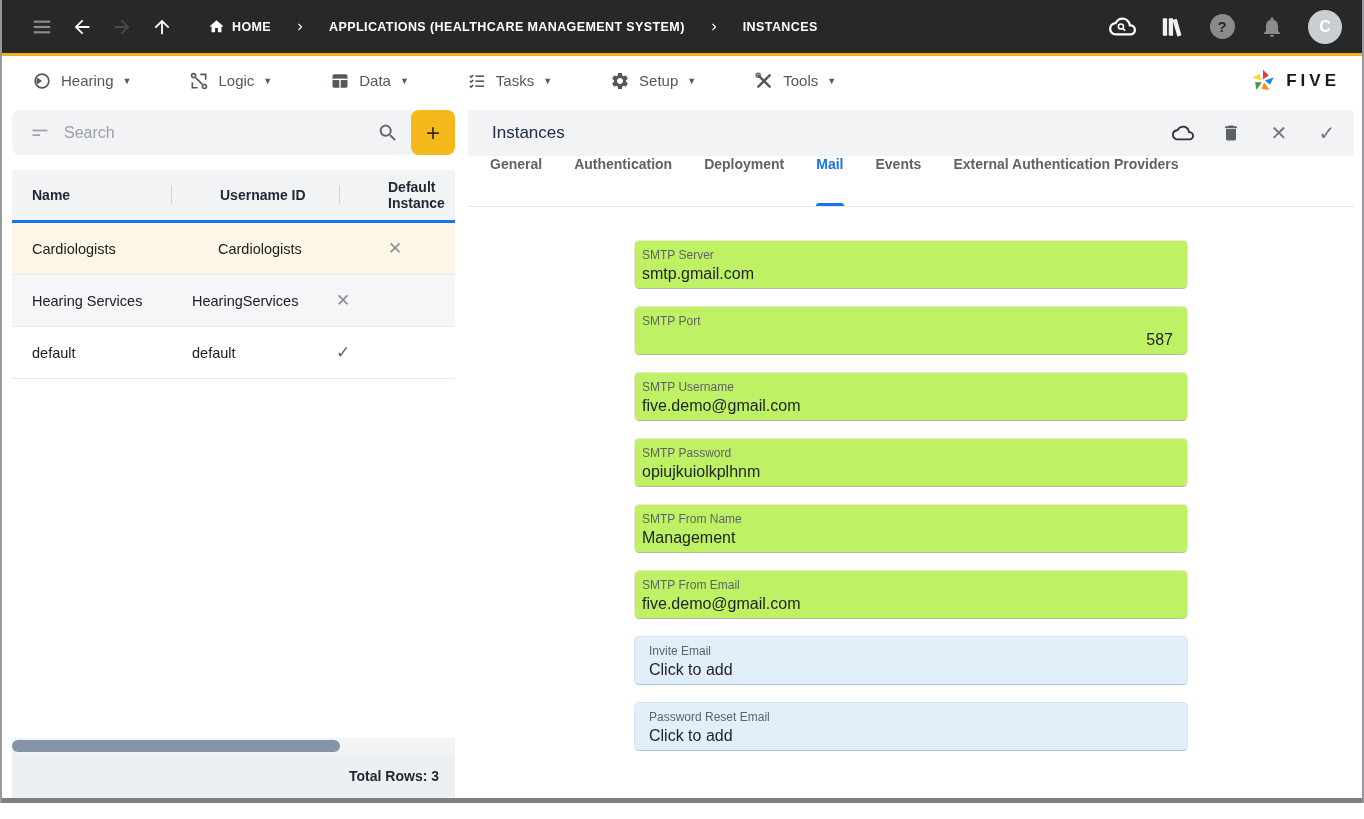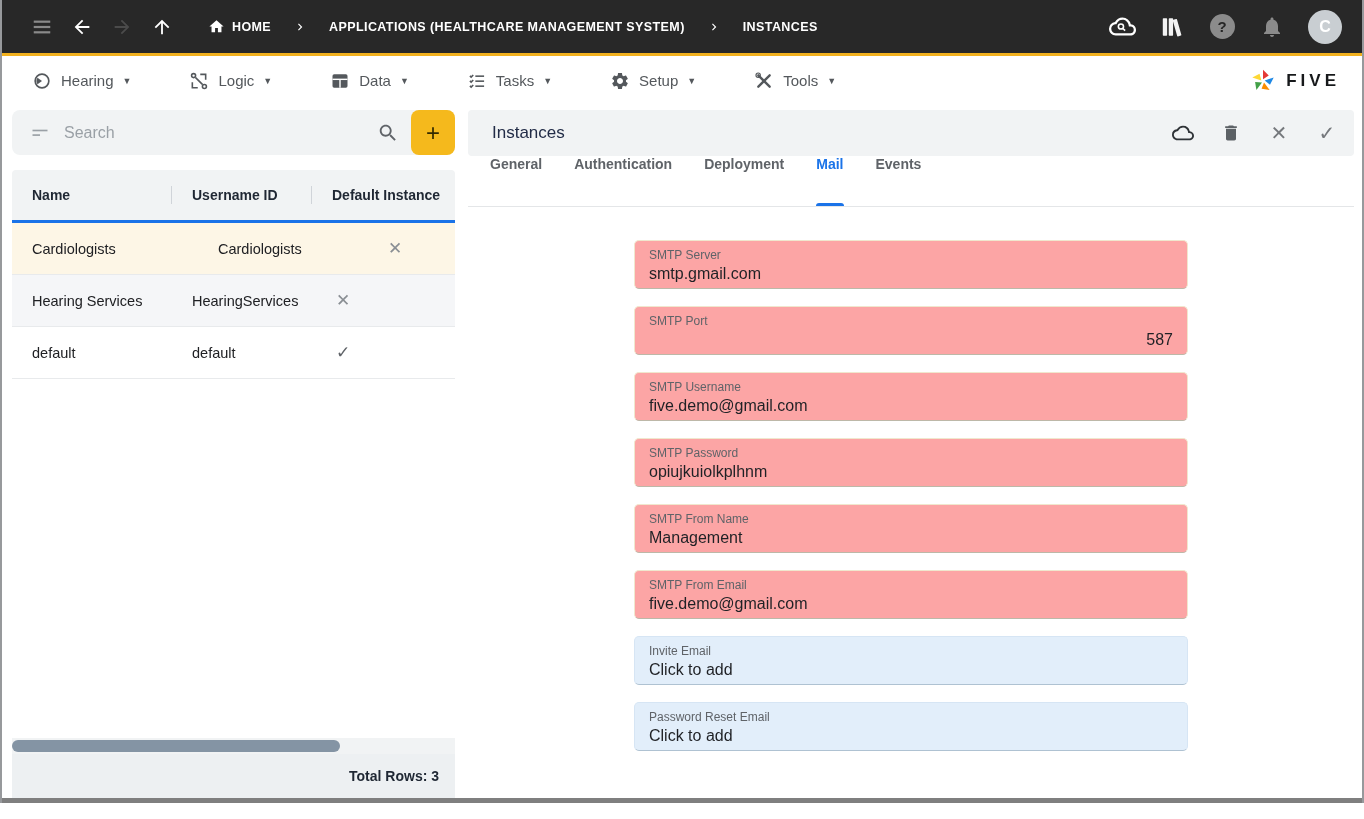--- a/index.html
+++ b/index.html
@@ -30,21 +30,21 @@
 
   
   .left-panel { width:443px; flex-shrink:0; display:flex; flex-direction:column; }
   .searchbar { height:45px; background:#F1F3F4; border-radius:8px; display:flex; align-items:center; padding-left:18px; flex-shrink:0; }
   .search-input { flex:1; border:none; outline:none; background:transparent; font-size:16px; color:#202124; margin-left:14px; font-family:"Liberation Sans",sans-serif; }
   .search-input::placeholder { color:#9AA0A6; }
   .search-glass { margin-right:12px; display:flex; cursor:pointer; }
   .add-btn { width:44px; height:45px; border-radius:8px; background:#F5B91C; color:#332a00; font-size:24px; font-weight:500; display:flex; align-items:center; justify-content:center; cursor:pointer; flex-shrink:0; }
 
   .grid { margin-top:15px; flex:1; display:flex; flex-direction:column; overflow:hidden; }
-  .grid-head { height:50px; background:#F1F3F4; border-radius:4px 4px 0 0; display:flex; align-items:center; flex-shrink:0; }
+  .grid-head { height:50px; background:#F1F3F4; border-radius:4px 4px 0 0; display:flex; align-items:center; flex-shrink:0;gap:28px; }
   .th { position:relative; font-size:14px; font-weight:bold; color:#1f2733; padding-left:20px; display:flex; align-items:center; height:100%; cursor:pointer; }
   .th:not(:last-child)::after { content:""; position:absolute; right:0; top:16px; width:1px; height:18px; background:#d0d4d9; }
   .col-name { width:160px; } .col-id { width:140px; } .col-def { flex:1; }
   .row { height:52px; display:flex; align-items:center; border-bottom:1px solid #e8eaec; cursor:pointer; background:#fff; }
   .row.selected { background:#FDF6E6; border-top:3px solid #1A73E8; height:55px;gap:26px; }
   .row.alt { background:#F5F6F8; }
   .cell { font-size:14.5px; color:#202124; padding-left:20px; overflow:hidden; white-space:nowrap; }
   .mark { font-size:17px; color:#8a8f94; padding-left:24px; }
   .mark.yes { color:#5f6368; }
   .grid-fill { flex:1; background:#fff; }
@@ -58,21 +58,21 @@
   .panel-head { height:46px; background:#F1F3F4; border-radius:4px; display:flex; align-items:center; padding:0 16px 0 24px; flex-shrink:0; }
   .panel-title { font-size:17px; font-weight:500; color:#222c47; }
   .panel-actions { margin-left:auto; display:flex; align-items:center; gap:26px; }
   .pa-icon { display:flex; align-items:center; justify-content:center; width:22px; height:22px; cursor:pointer; font-size:20px; color:#75787c; }
   .tabs { height:51px; display:flex; align-items:center; border-bottom:1px solid #e4e6e8; padding-left:6px; flex-shrink:0; }
   .tab { position:relative; height:100%; display:flex; align-items:flex-start; padding:0 16px; font-size:14px; font-weight:bold; color:#5f6368; cursor:pointer; white-space:nowrap; }
   .tab.active { color:#1A73E8; }
   .tab.active::after { content:""; position:absolute; left:16px; right:16px; bottom:0; height:3px; background:#1A73E8; border-radius:3px 3px 0 0; }
   .form-area { flex:1; overflow:hidden; padding-top:33px; }
   .field { width:554px; height:49px; margin:0 auto 17px; border-radius:5px; padding:7px 14px 0; cursor:pointer; }
-  .field.cream { background:#fca5a5; border:1px solid #F0E7CE; border-bottom:1px solid #BDB8A8; }
+  .field.cream { background:#bef264; border:1px solid #F0E7CE; border-bottom:1px solid #BDB8A8;padding-left:7px; }
   .field.blue  { background:#E2EEFA; border:1px solid #D6E5F4; border-bottom:1px solid #AFC2D2; }
   .f-label { font-size:12px; color:#5f6368; line-height:14px; }
   .f-value { font-size:16px; color:#1f2125; line-height:22px; margin-top:1px; }
   .f-value.num { text-align:right; }
 
   .bottom-strip { height:5px; background:#7f7f7f; flex-shrink:0; }
   svg { display:block; }
 </style>
 </head>
 <body>
@@ -332,20 +332,23 @@
           </div>
         <div class="tab">
             <span>Deployment</span>
           </div>
         <div class="tab active">
             <span>Mail</span>
           </div>
         <div class="tab">
             <span>Events</span>
           </div>
+        <div class="tab">
+            <span>External Authentication Providers</span>
+          </div>
       </div>
 
       <div class="form-area">
         <div class="field cream">
           <div class="f-label">SMTP Server</div>
           <div class="f-value">smtp.gmail.com</div>
         </div>
         <div class="field cream">
           <div class="f-label">SMTP Port</div>
           <div class="f-value num">587</div>

